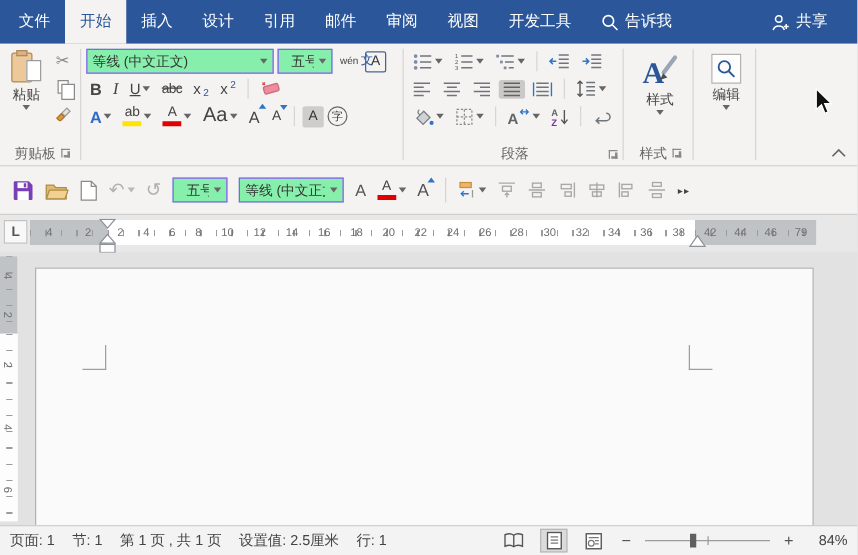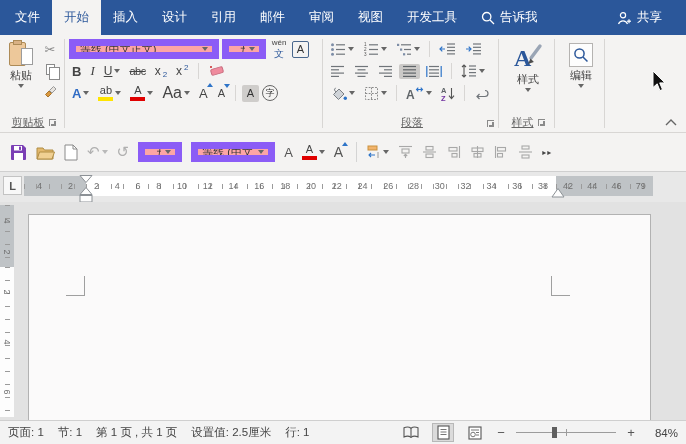--- a/index.html
+++ b/index.html
@@ -11,21 +11,21 @@
   .tabbar { height:35px; background:#2b579a; display:flex; align-items:stretch; color:#fff; font-size:12.5px; padding-left:3px; }
   .tab { display:flex; align-items:center; padding:0 12px; white-space:nowrap; gap:5px; }
   .tab.active { background:#f4f3f2; color:#2b579a; }
   .tab svg { display:block; }
   .tab.share { margin-left:auto; margin-right:12px; }
 
   
   .ribbon { height:98px; background:#f4f3f2; border-bottom:1px solid #d8d6d4; display:flex; position:relative; }
   .group { position:relative; display:flex; flex-direction:column; padding:3px 2px 1px 4px; }
   .group::after { content:""; position:absolute; right:0; top:4px; bottom:4px; width:1px; background:#d8d6d4; }
-  .glrow { margin-top:auto; height:17px; display:flex; align-items:center; justify-content:center; gap:4px; font-size:11px; color:#666; padding-bottom:1px;text-decoration:underline; }
+  .glrow { margin-top:auto; height:17px; display:flex; align-items:center; justify-content:center; gap:4px; font-size:11px; color:#666; padding-bottom:1px; }
   .launcher { width:7px; height:7px; border-left:1px solid #8a8a8a; border-top:1px solid #8a8a8a; position:relative; display:inline-block; }
   .launcher::after { content:""; position:absolute; right:0; bottom:0; width:3px; height:3px; border-right:2px solid #8a8a8a; border-bottom:2px solid #8a8a8a; }
   .dda { width:0; height:0; border-left:3px solid transparent; border-right:3px solid transparent; border-top:4px solid #666; display:inline-block; }
   .vsep { width:1px; height:16px; background:#d8d6d4; margin:0 3px; align-self:center; }
   .rbtn { display:flex; align-items:center; gap:2px; padding:1px 3px; border-radius:2px; color:#444; }
   .rbtn.sel { background:#cbc9c7; }
 
   
   .g-clip { width:65px; }
   .clipbody { display:flex; gap:2px; }
@@ -37,25 +37,25 @@
   .plabel { font-size:11px; color:#444; }
   .minicol { display:flex; flex-direction:column; gap:2px; padding-top:2px; }
   .mini { width:20px; height:18px; display:flex; align-items:center; justify-content:center; }
   .scissors { font-size:13px; color:#888; }
   .copyicon { width:9px; height:11px; border:1px solid #8a8a8a; background:#fff; position:relative; display:block; }
   .copyicon::after { content:""; position:absolute; left:2px; top:2px; width:9px; height:11px; border:1px solid #8a8a8a; background:#fff; }
 
   
   .g-font { width:258px; }
   .frow { display:flex; align-items:center; gap:3px; height:22px; }
-  .combo { background:#fca5a5; border:7px solid #8b5cf6; height:20px; display:flex; align-items:center; font-size:11px; color:#333; padding:0 4px; gap:4px; overflow:hidden; white-space:nowrap; }
+  .combo { background:#86efac; border:1px solid #8b5cf6; height:20px; display:flex; align-items:center; font-size:11px; color:#333; padding:0 4px; gap:4px; overflow:hidden; white-space:nowrap; }
   .combo .txt { overflow:hidden; text-overflow:clip; flex:1; }
   .c-name { width:150px; }
   .c-size { width:44px;padding-left:10px; }
-  .pinyin { display:flex; flex-direction:column; align-items:center; line-height:1; width:20px; }
+  .pinyin { display:flex; flex-direction:row; align-items:center; line-height:1; width:20px; }
   .py-top { font-size:8px; color:#444; }
   .py-bot { font-size:10px; color:#2b579a; }
   .abox { width:17px; height:17px; border:1px solid #49678d; display:flex; align-items:center; justify-content:center; font-size:11px; color:#333; }
   .bB { font-weight:bold; font-size:13px; }
   .bI { font-style:italic; font-family:"Liberation Serif","DejaVu Serif",serif; font-size:13px; }
   .bU { text-decoration:underline; font-size:12px; }
   .bS { text-decoration:line-through; font-size:11px; letter-spacing:-.5px; }
   .sub2 { font-size:8px; color:#2b579a; position:relative; top:3px; }
   .sup2 { font-size:8px; color:#2b579a; position:relative; top:-4px; }
   .xx { font-size:12px; }

